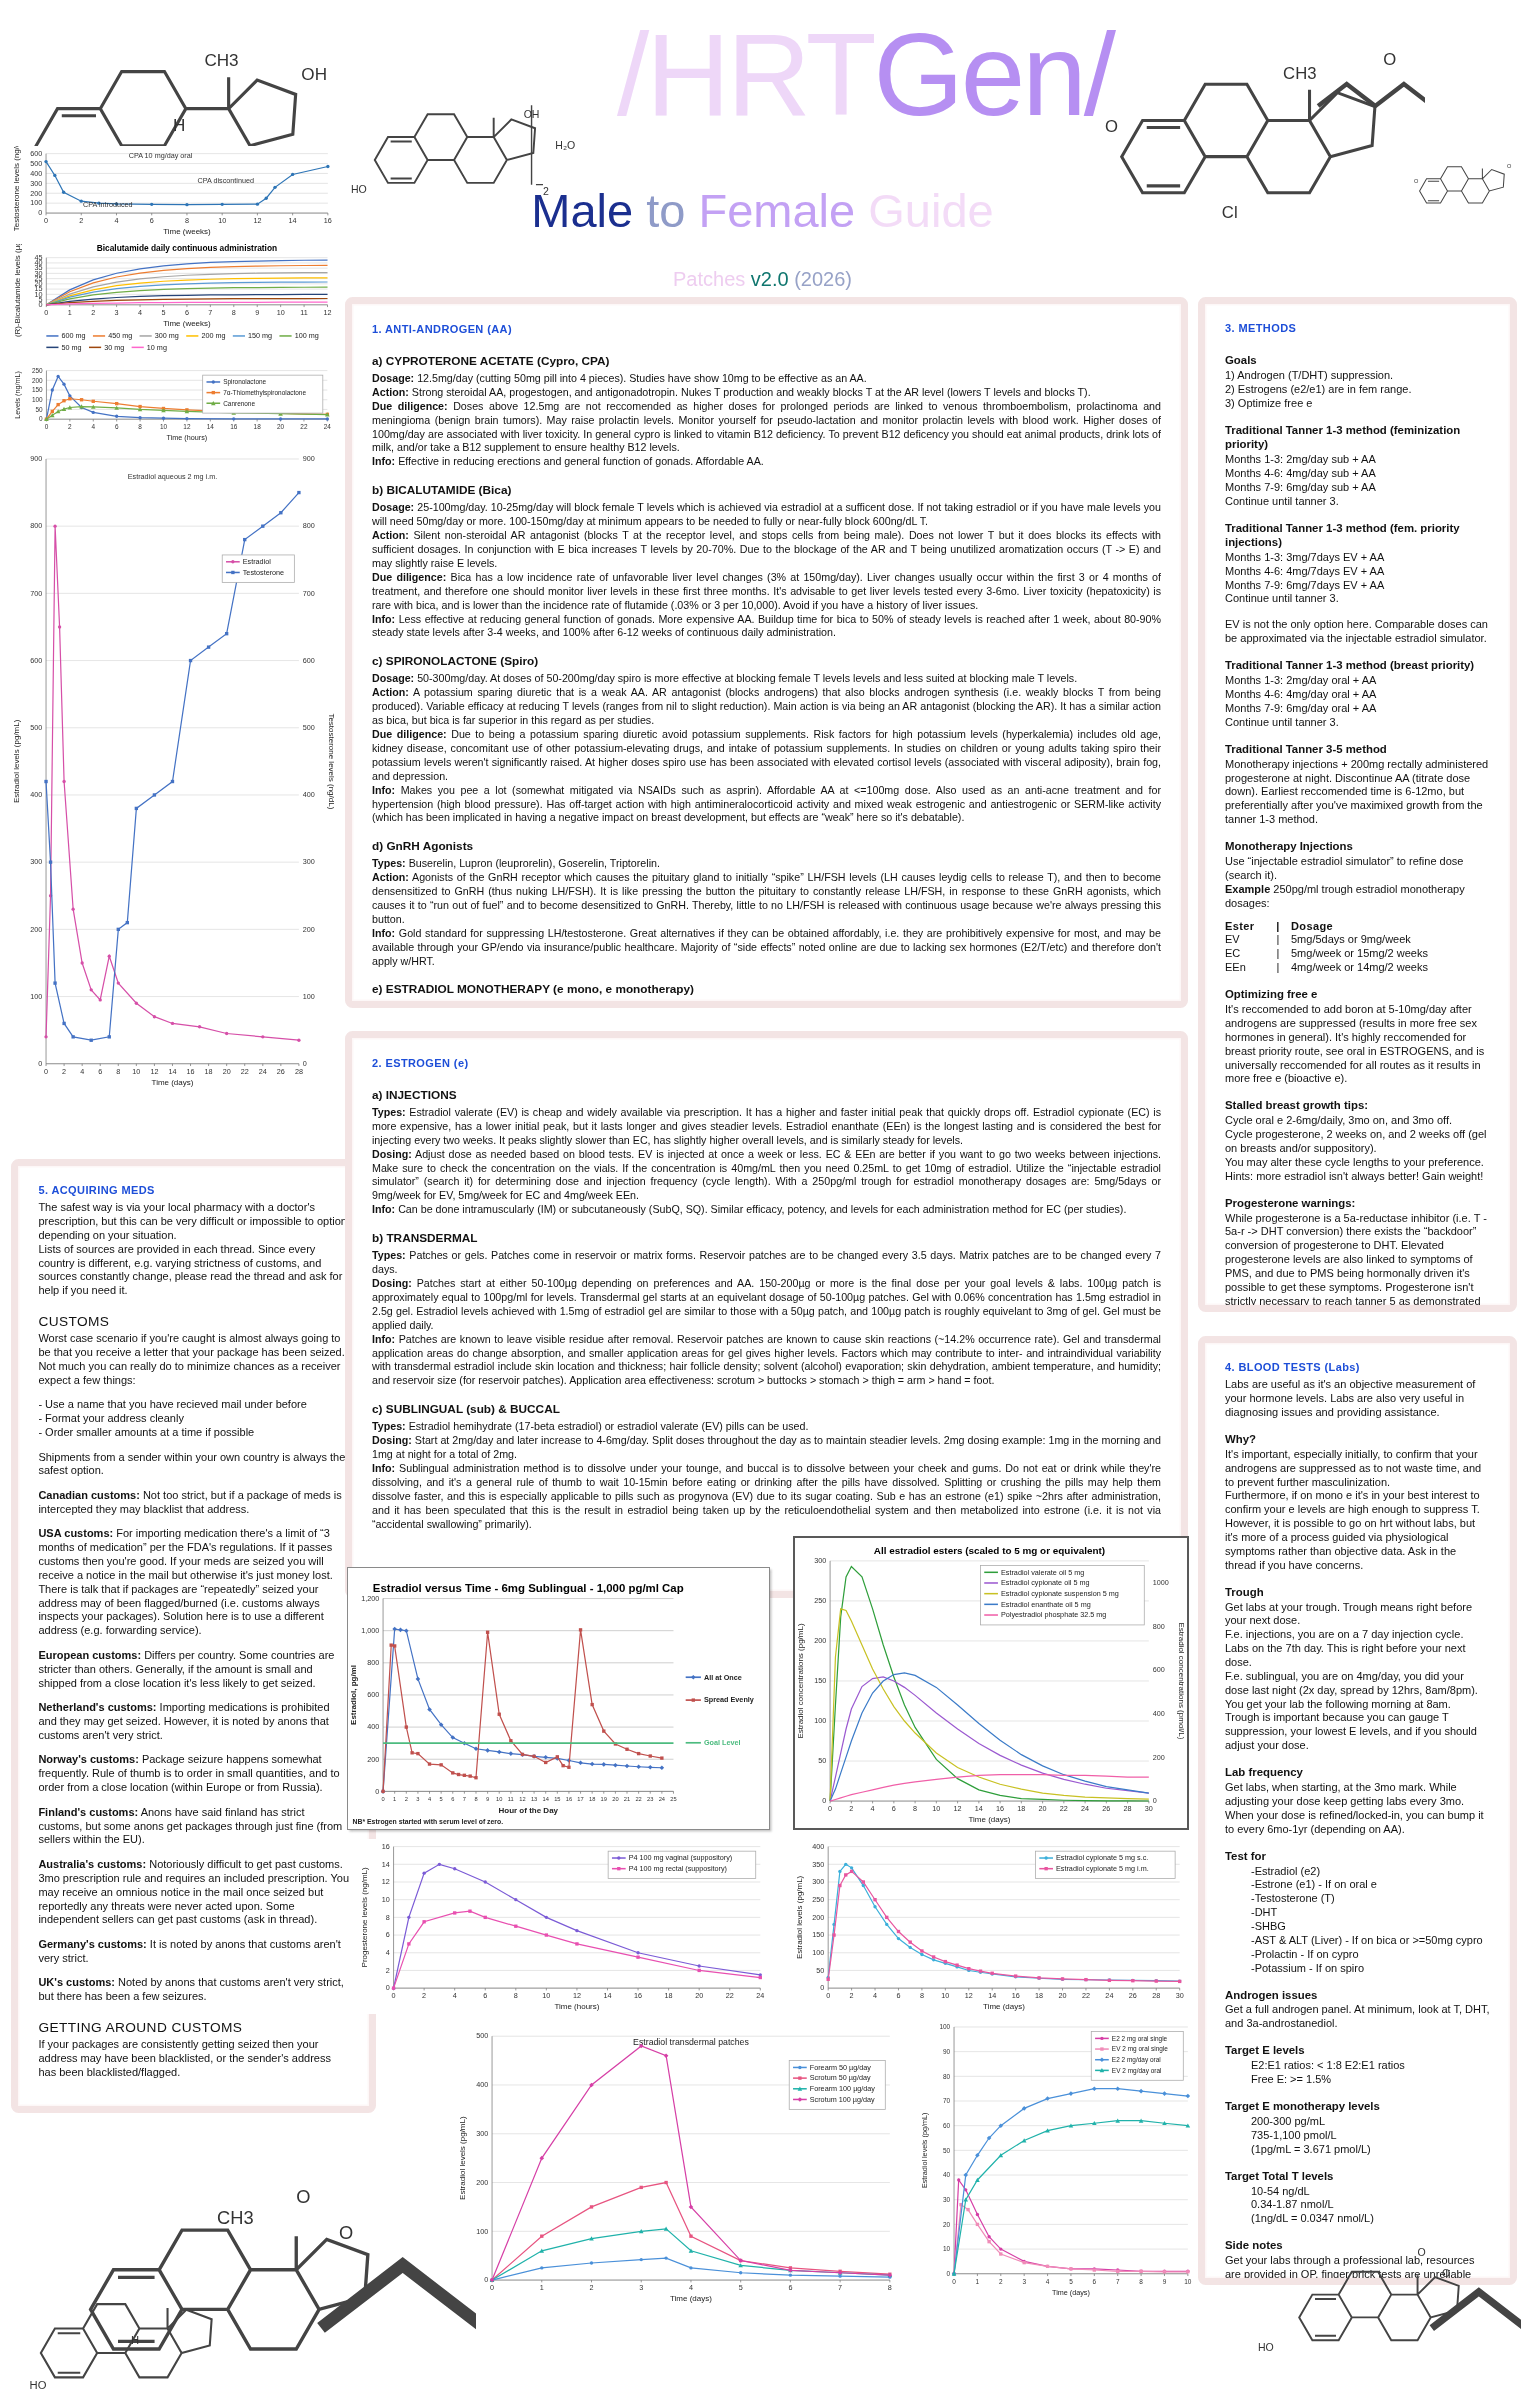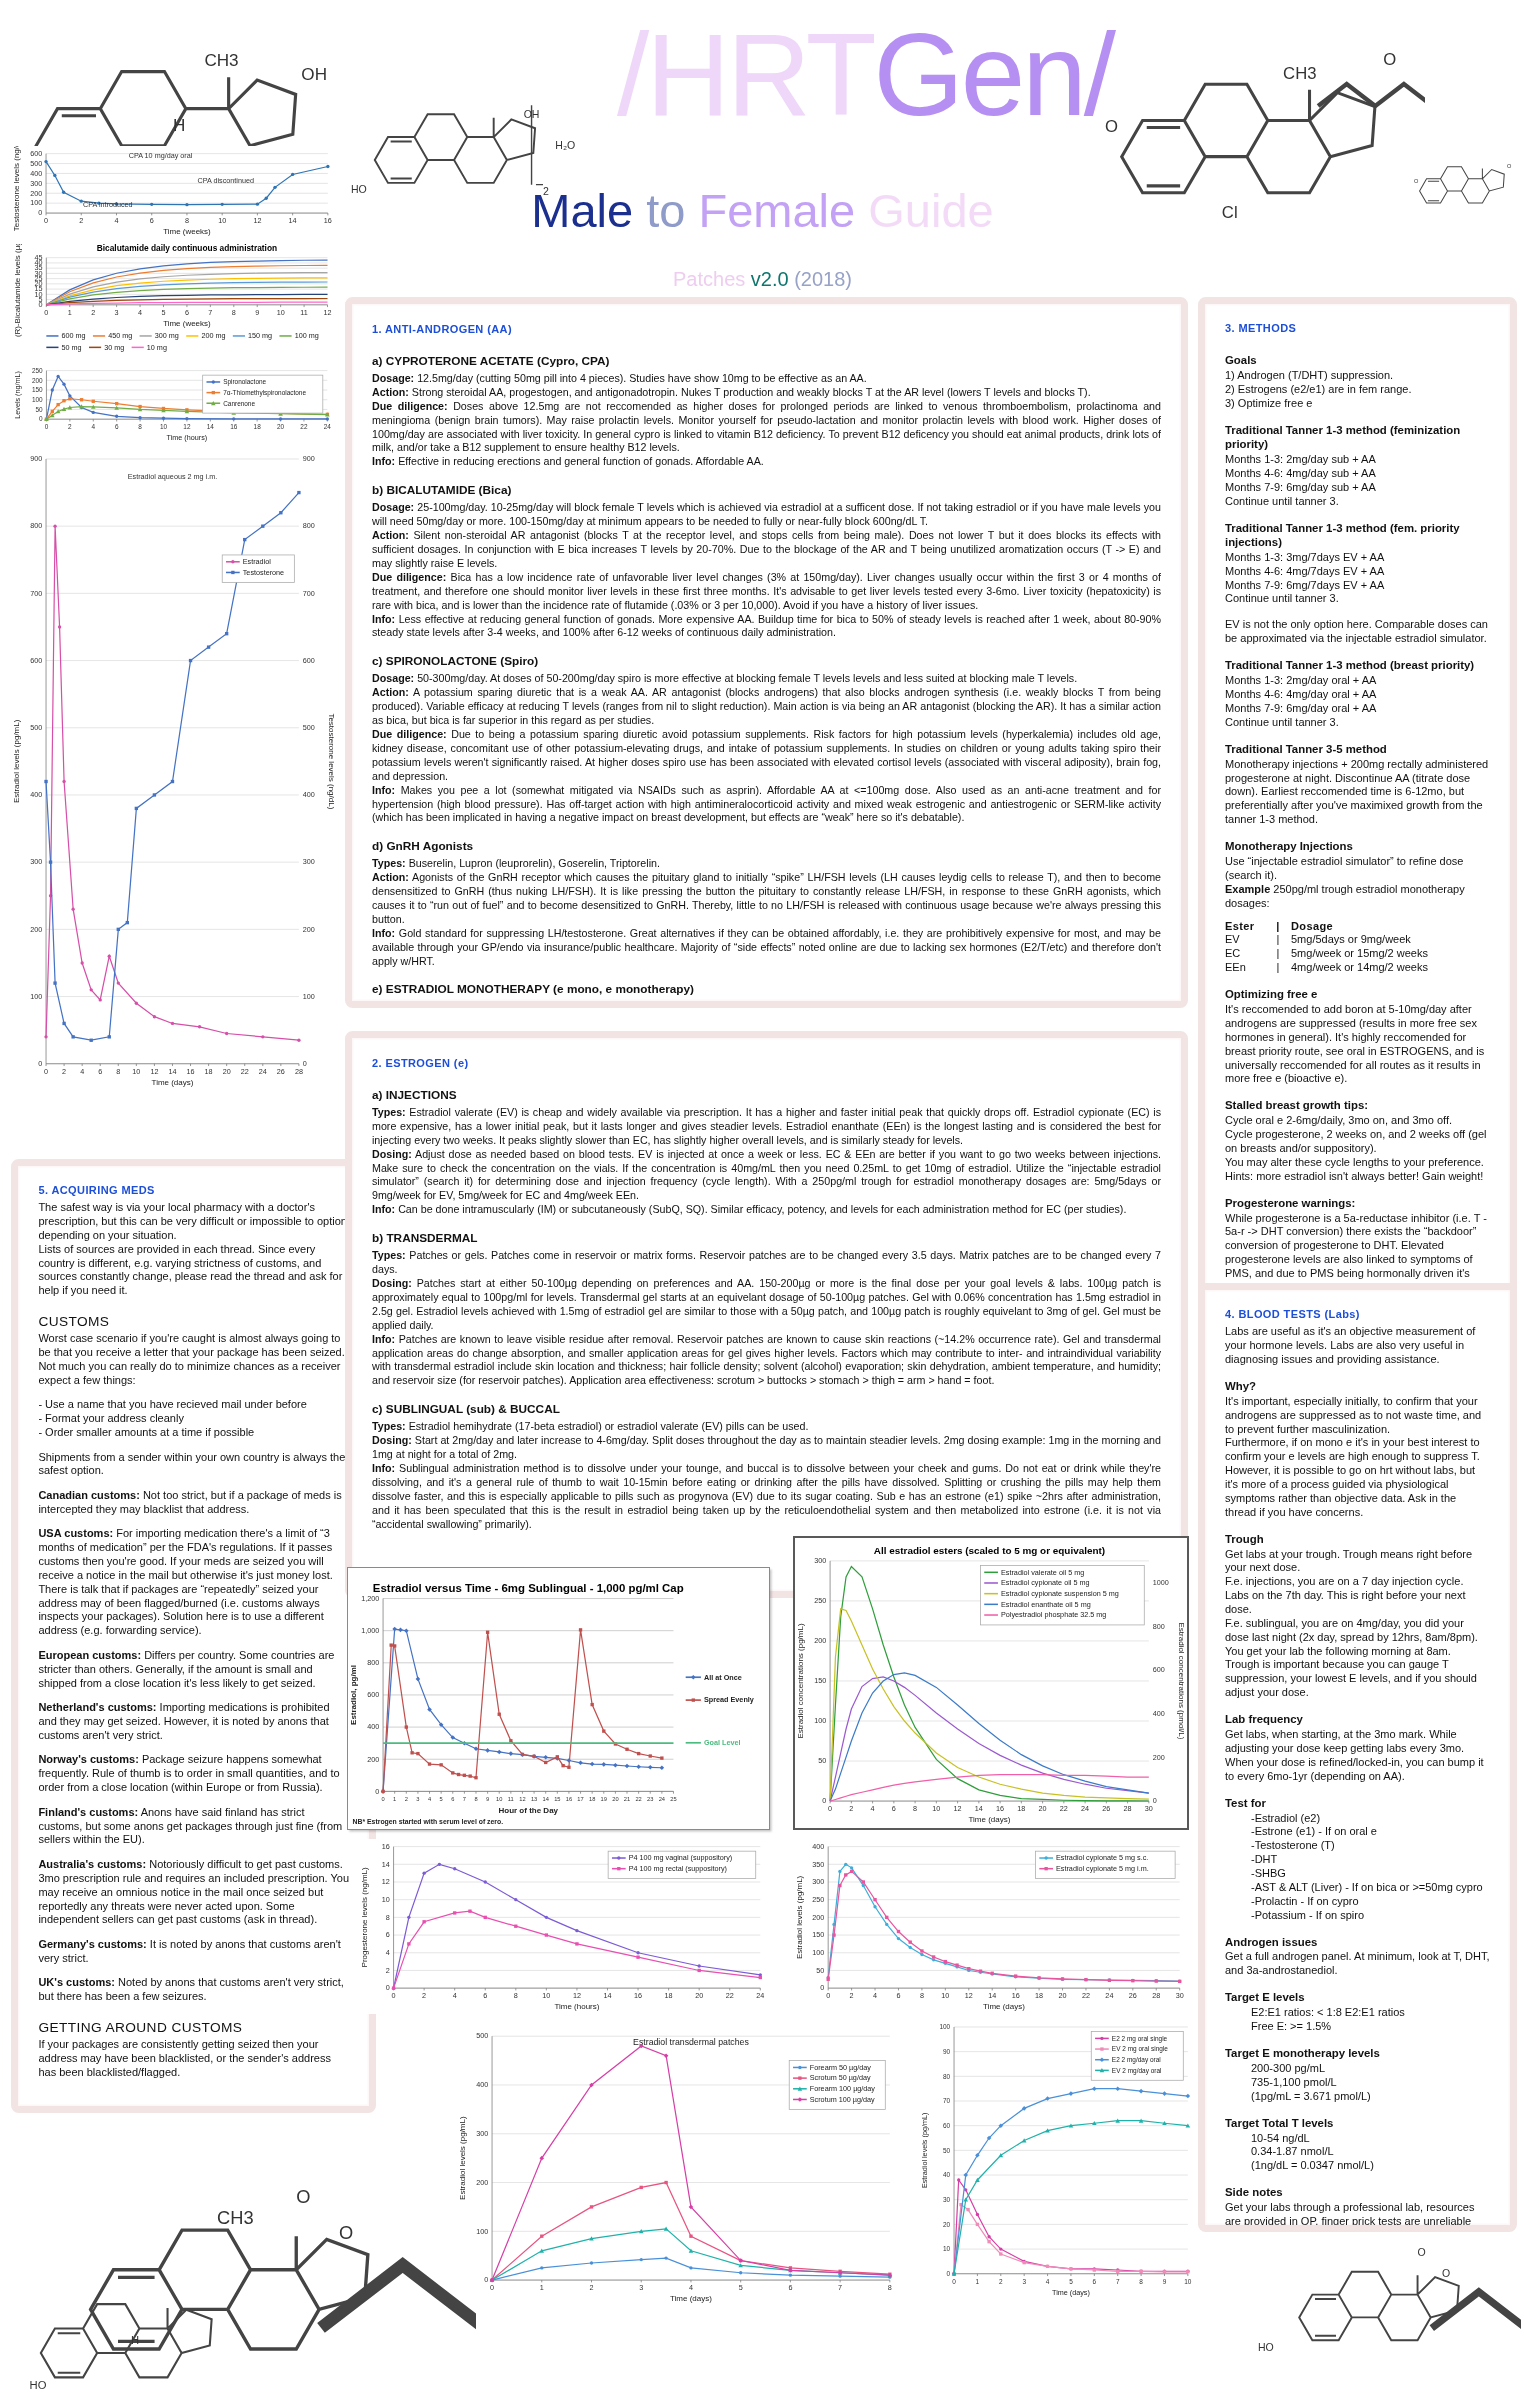--- a/index.html
+++ b/index.html
@@ -65,21 +65,21 @@
     </svg>
   </div>
 
   <div class="title-line">
     <span class="t-hrt">/HRT</span><span class="t-gen">Gen/</span>
   </div>
   <div class="sub-line">
     <span class="s-male">Male</span><span class="s-to"> to </span><span class="s-female">Female</span><span class="s-guide"> Guide</span>
   </div>
   <div class="ver-line">
-    <span class="v-det">Patches </span><span class="v-num">v2.0</span><span class="v-year"> (2018)</span>
+    <span class="v-det">Patches </span><span class="v-num">v2.0</span><span class="v-year"> (2026)</span>
   </div>
 
   <div class="struct" style="left:351px;top:84px;width:229px;height:122px">
     <svg viewBox="0 0 260 130">
       <use href="#steroid"></use>
       <path d="M205,20 L205,110 M210,110 L218,110" stroke="#444" fill="none" stroke-width="1.6"></path>
       <text x="0" y="120">HO</text>
       <text x="196" y="34">OH</text>
       <text x="232" y="70">H₂O</text>
       <text x="218" y="122" font-size="10">2</text>
@@ -1224,21 +1224,21 @@
         <p class="para"><span>Cycle oral e 2-6mg/daily, 3mo on, and 3mo off.</span></p>
         <p class="para"><span>Cycle progesterone, 2 weeks on, and 2 weeks off (gel on breasts and/or suppository).</span></p>
         <p class="para"><span>You may alter these cycle lengths to your preference.</span></p>
         <p class="para"><span>Hints: more estradiol isn't always better! Gain weight!</span></p>
       </div>
     <h3>Progesterone warnings:</h3>
     <p class="para">While progesterone is a 5a-reductase inhibitor (i.e. T - 5a-r -&gt; DHT conversion) there exists the “backdoor” conversion of progesterone to DHT. Elevated progesterone levels are also linked to symptoms of PMS, and due to PMS being hormonally driven it's possible to get these symptoms. Progesterone isn't strictly necessary to reach tanner 5 as demonstrated by CAIS women (low e2 levels and low male levels of progesterone, but they also have complete androgen insensitivity to contrast).</p>
 
   </div>
 
-  <div class="panel side" style="left:1198px;top:1283px;width:319px;height:949px">
+  <div class="panel side" style="left:1198px;top:1336px;width:319px;height:949px">
     <h2 style="margin-bottom:3px">4. BLOOD TESTS (Labs)</h2>
     <p class="para">Labs are useful as it's an objective measurement of your hormone levels. Labs are also very useful in diagnosing issues and providing assistance.</p>
     <h3>Why?</h3>
     <div>
         <p class="para"><span>It's important, especially initially, to confirm that your androgens are suppressed as to not waste time, and to prevent further masculinization.</span></p>
         <p class="para"><span>Furthermore, if on mono e it's in your best interest to confirm your e levels are high enough to suppress T.</span></p>
         <p class="para"><span>However, it is possible to go on hrt without labs, but it's more of a process guided via physiological symptoms rather than objective data. Ask in the thread if you have concerns.</span></p>
       </div>
     <h3>Trough</h3>
     <div>

